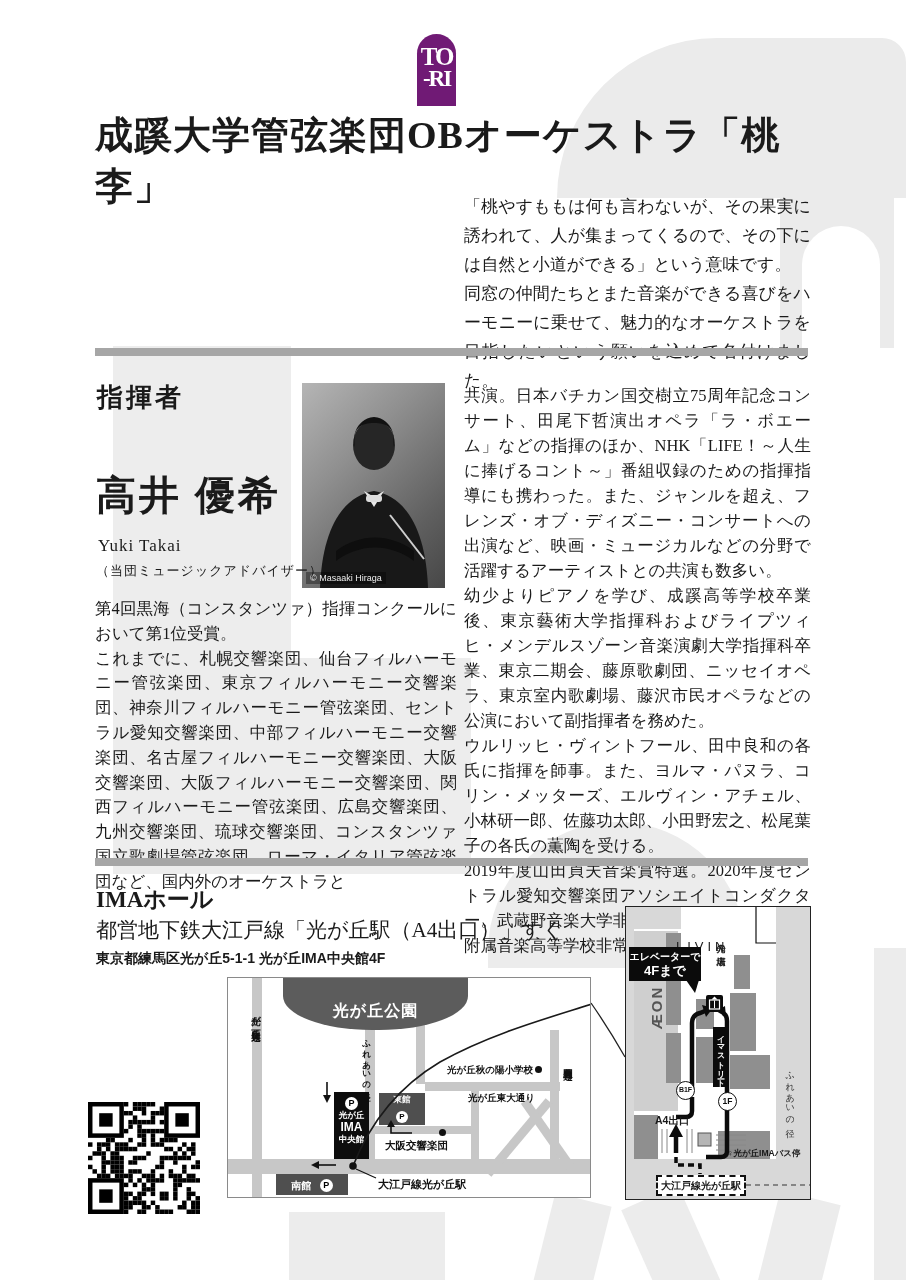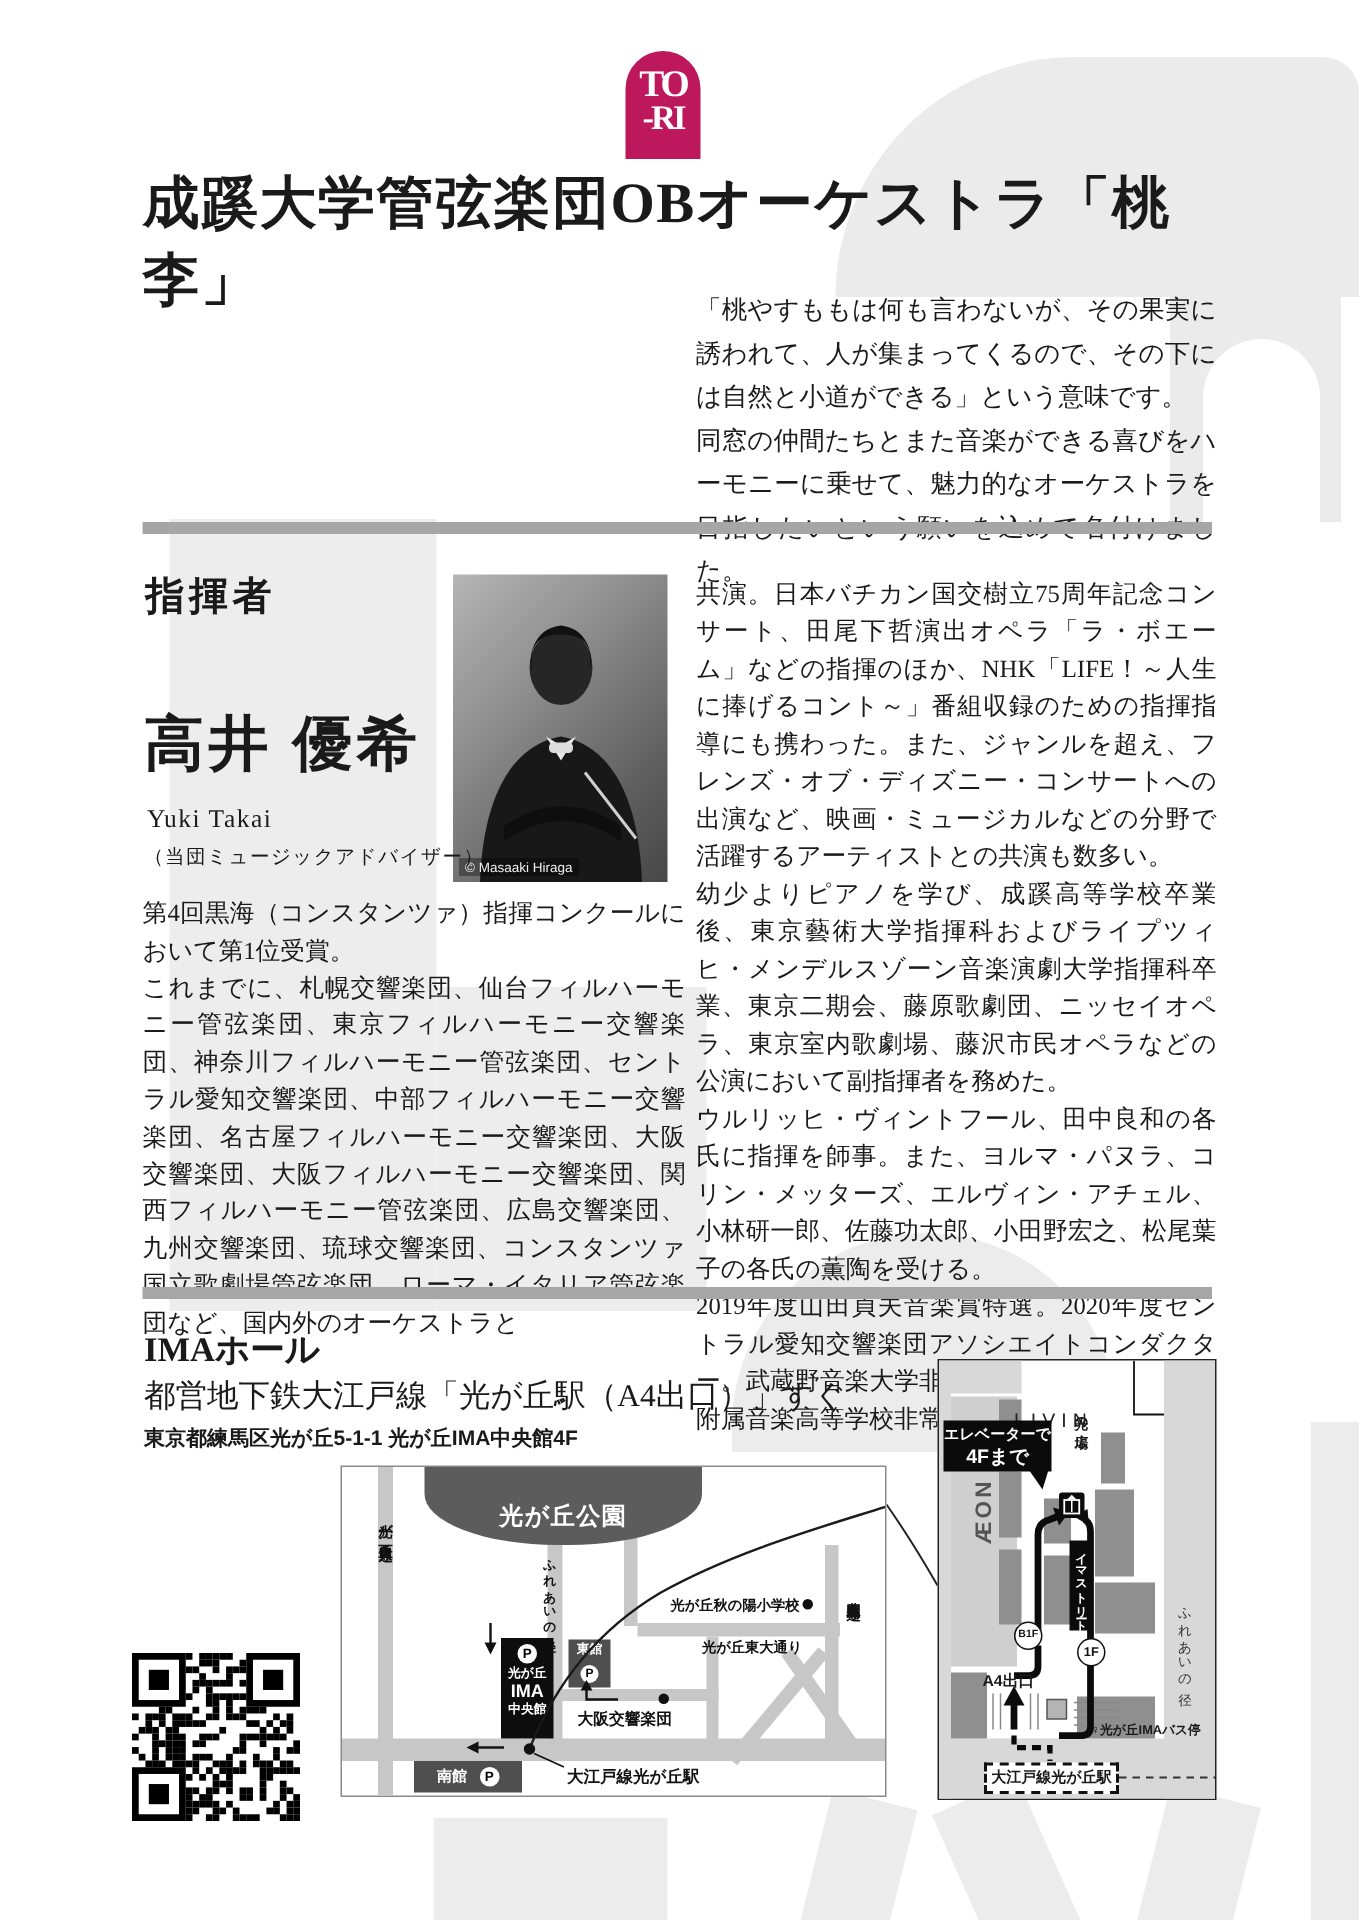--- a/index.html
+++ b/index.html
@@ -8,21 +8,21 @@
     position:relative; width:906px; height:1280px; margin:0 auto;
     background:#ffffff; overflow:hidden; color:#1a1a1a;
     font-family:"Liberation Serif","DejaVu Serif",serif;
   }
   .abs { position:absolute; }
   .wm { position:absolute; background:#ebebeb; z-index:0; }
   .sans { font-family:"Liberation Sans","DejaVu Sans",sans-serif; }
   .vt { writing-mode:vertical-rl; text-orientation:upright; letter-spacing:1px; }
 
   
-  #logo { left:417px; top:34px; width:50px; height:72px; background:#be185d;
+  #logo { left:417px; top:34px; width:39px; height:72px; background:#701a75;
           border-radius:31px 31px 0 0; z-index:2; text-align:center; color:#fff; }
   #logo .l1 { font-size:25px; font-weight:bold; letter-spacing:-2px; line-height:26px; margin-top:10px; }
   #logo .l2 { font-size:23px; font-weight:bold; letter-spacing:-2px; line-height:24px; margin-top:-3px; }
   #title { left:95px; top:110px; width:720px; font-size:38px; font-weight:600;
            letter-spacing:1px; z-index:2; }
 
   
   .intro-col { z-index:2; font-size:17px; line-height:29px; text-align:justify; }
   #intro-left  { left:95px;  top:176px; width:362px; }
   #intro-right { left:464px; top:192px; width:347px; }
@@ -419,21 +419,21 @@
     <div class="dot" style="left:211px;top:151px;"></div>
     <div class="lbl" style="left:157px;top:161px;font-size:10.5px;">大阪交響楽団</div>
     <div class="lbl" style="left:150px;top:199px;font-size:11px;">大江戸線光が丘駅</div>
 
     <div id="bldg-main">
       <span class="pc" style="margin-top:3px;">P</span>
       <div class="bl1">光が丘</div>
       <div class="bl2">IMA</div>
       <div class="bl3">中央館</div>
     </div>
-    <div class="bldg-dark" style="left:151px;top:115px;width:28px;height:32px;">
+    <div class="bldg-dark" style="left:151px;top:115px;width:46px;height:32px;">
       <div style="font-size:8.5px;font-weight:bold;line-height:11px;margin-top:1px;">東館</div>
       <span class="pc" style="width:12px;height:12px;line-height:12px;font-size:8px;">P</span>
     </div>
     <div class="bldg-dark" style="left:48px;top:196px;width:72px;height:21px;line-height:21px;">
       <span style="font-size:10px;font-weight:bold;vertical-align:middle;">南館</span>
       <span class="pc" style="vertical-align:middle;margin-left:4px;">P</span>
     </div>
 
     <svg width="364" height="221" viewBox="0 0 364 221" style="position:absolute;left:0;top:0;pointer-events:none;">
       <path d="M125,188 C140,150 165,112 212,84 C262,56 320,40 364,26" stroke="#1a1a1a" stroke-width="1.6" fill="none"></path>

